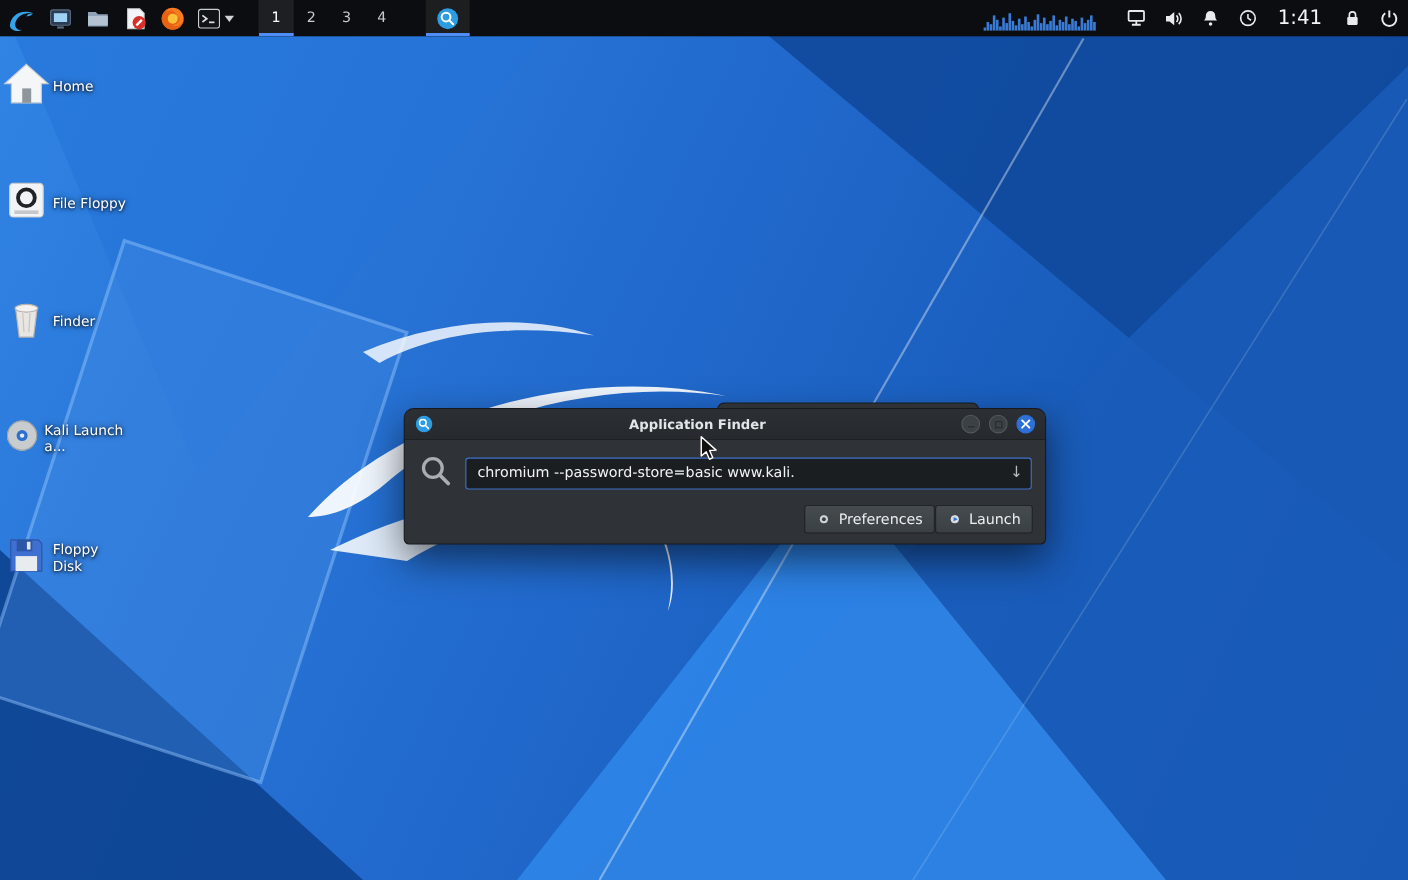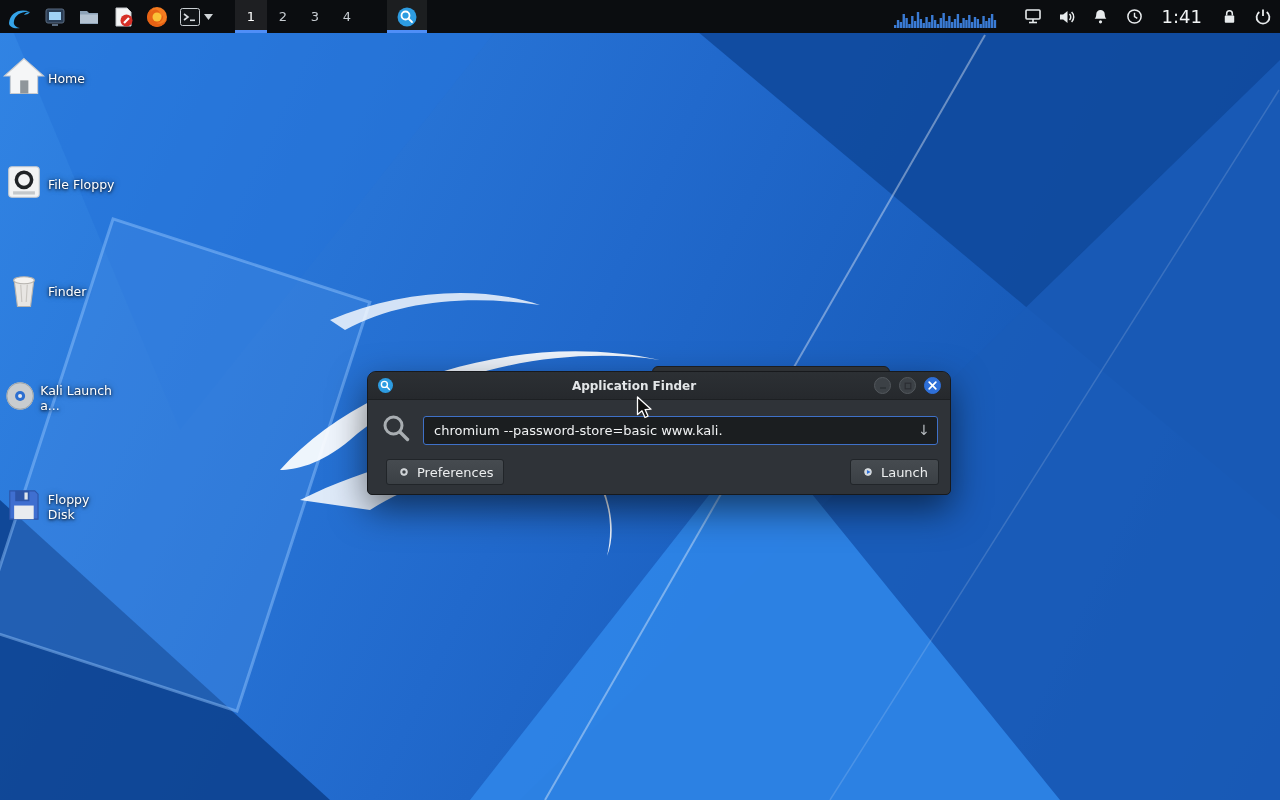--- a/index.html
+++ b/index.html
@@ -57,22 +57,22 @@
     background:#3c4146; cursor:pointer; display:flex; align-items:center; justify-content:center; padding:0; }
   .wb.close { background:#2e6fd8; border-color:#2e6fd8; }
   .wb svg { display:block; }
   .searchrow { display:flex; align-items:center; padding:13px 12px 0 13px; gap:12px; }
   .entry { position:relative; flex:1; }
   .entry input { width:100%; height:29px; background:#1b1e20; border:1px solid #3f71c8;
     border-radius:3px; color:#f1f3f4; font-size:13px; font-family:inherit;
     padding:0 26px 0 10px; outline:none; caret-color:#fff; }
   .entry .drop { position:absolute; right:8px; top:50%; transform:translateY(-50%);
     color:#b9bec2; font-size:14px; cursor:pointer; }
-  .btnrow { display:flex; justify-content:space-between; align-items:center;
-    padding:12px 11px 0 7px;margin-left:11px; }
+  .btnrow { display:flex; justify-content:flex-end; align-items:center;
+    padding:12px 11px 0 7px; }
   .gbtn { height:26px; display:flex; align-items:center; gap:6px; padding:0 10px;
     background:linear-gradient(#464b50,#3b4045); border:1px solid #212529; border-radius:3px;
     color:#eceeef; font-size:13px; font-family:inherit; cursor:pointer; }
 
   
   .cursor { position:absolute; left:636px; top:396px; z-index:60; pointer-events:none; }
 </style>
 </head>
 <body>
 

